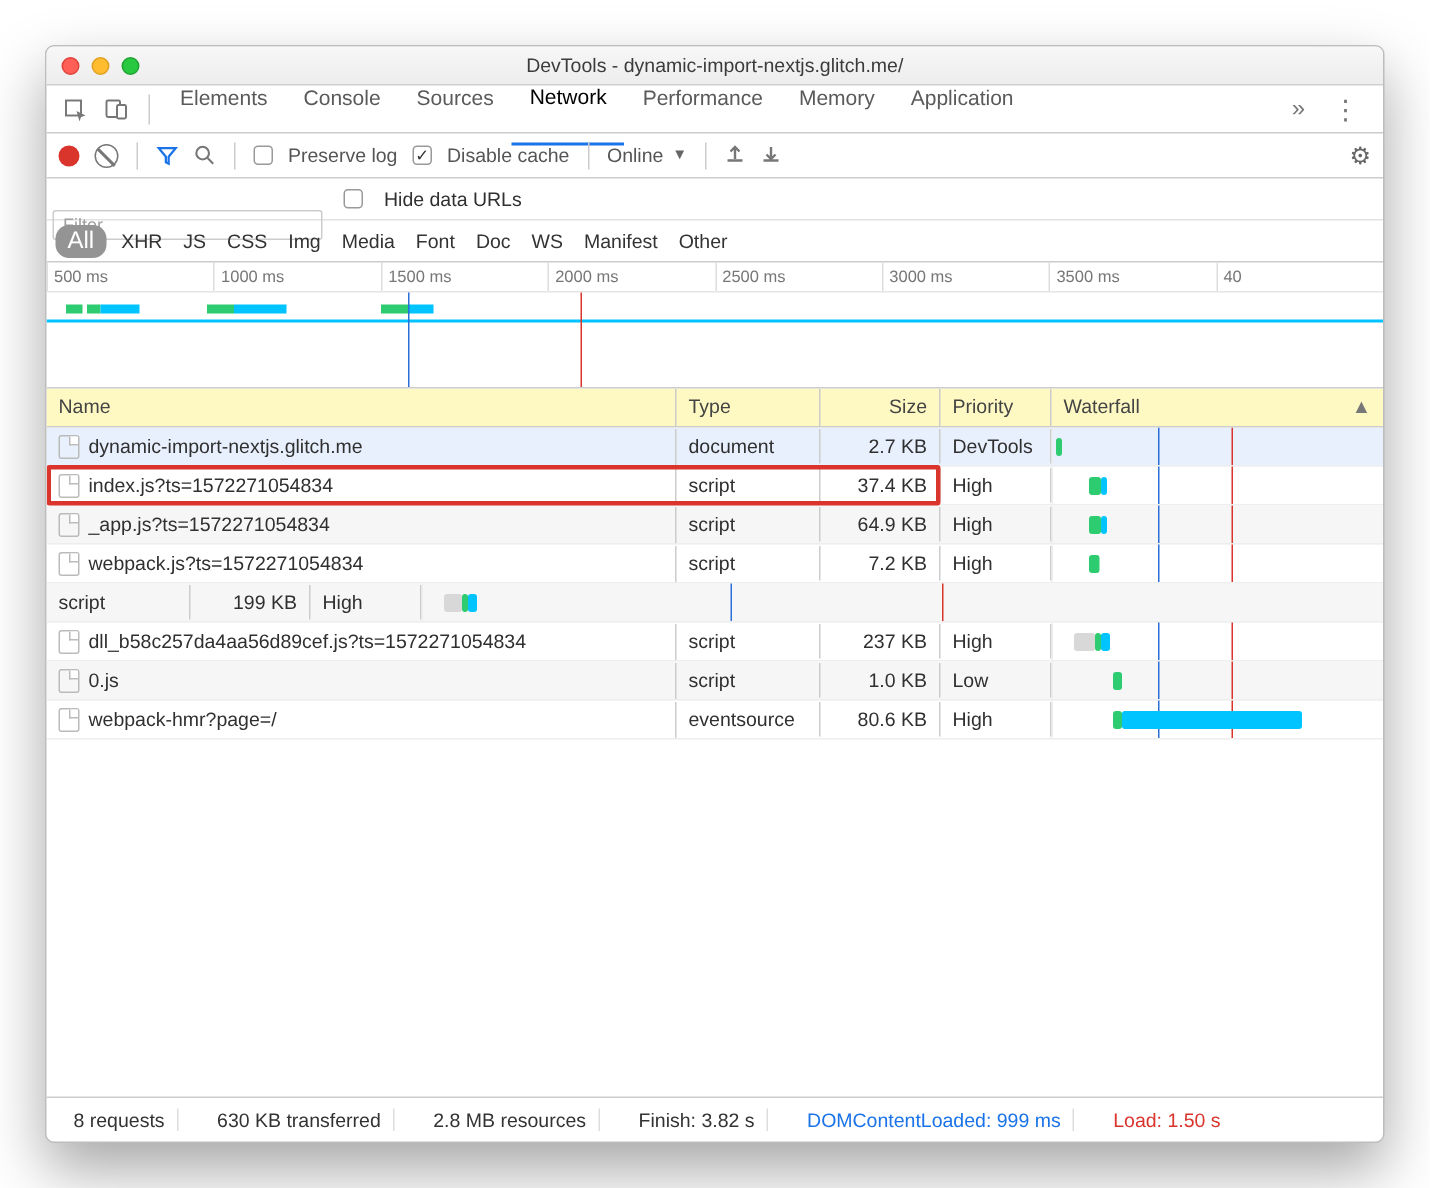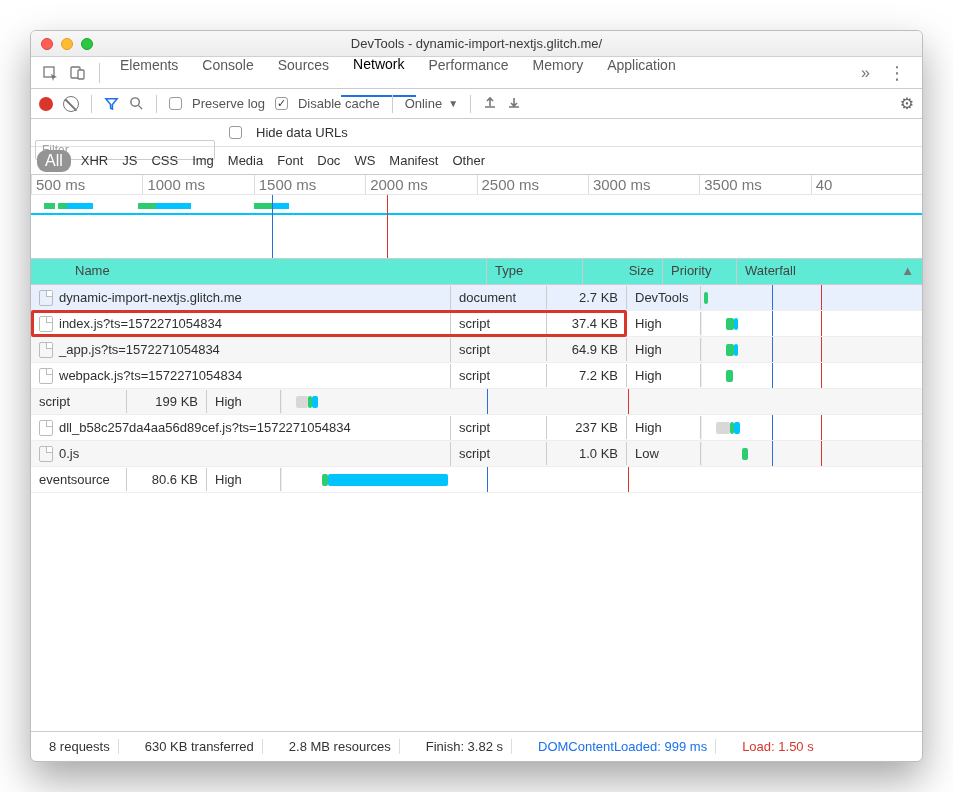--- a/index.html
+++ b/index.html
@@ -123,21 +123,21 @@
   .type-all {
     background:#949494; color:#fff; border-radius:9px; padding:2px 8px; font-size:16px;
   }
 
   
   .ruler {
     height: 20px;
     border-bottom: 1px solid #e5e5e5;
     position:relative;
     display:flex;
-    font-size:15px; color:#777;
+    font-size:11px; color:#777;
   }
   .ruler .tick { width: calc(100% / 8); border-left:1px solid #ddd; padding-left:4px; line-height:20px;}
   .overview {
     height: 64px;
     border-bottom: 1px solid #ccc;
     position:relative;
   }
   .overview .obar { position:absolute; height:6px; top:8px; background:#00c4ff; }
   .overview .obar.g { background:#2ecc71; }
   .overview .vline-b { position:absolute; top:0; bottom:0; width:1px; background:#2b6fd7; }
@@ -147,25 +147,24 @@
   
   .grid {
     flex:1;
     display:flex;
     flex-direction:column;
     overflow:hidden;
   }
   .grid-head {
     display:flex;
     height:26px;
-    background:#5eead4;
+    background:#fef9c3;
     border-bottom:1px solid #ccc;
     font-size:13px;
     color:#444;
-    padding-left:36px;
   }
   .col-name { width:420px; border-right:1px solid #ccc; padding:4px 8px; }
   .col-type { width:96px; border-right:1px solid #ccc; padding:4px 8px; }
   .col-size { width:80px; border-right:1px solid #ccc; padding:4px 8px; text-align:right; }
   .col-prio { width:74px; border-right:1px solid #ccc; padding:4px 8px; }
   .col-wf   { flex:1; padding:4px 8px; position:relative; }
   .col-wf .sort { float:right; color:#777; }
 
   .grid-body { flex:1; overflow:auto; position:relative; }
   .row { display:flex; height:26px; border-bottom:1px solid #eee; align-items:center; font-size:13px; }
@@ -435,20 +434,24 @@
           <div class="col-type">script</div>
           <div class="col-size">1.0 KB</div>
           <div class="col-prio">Low</div>
           <div class="wf-cell">
             <div class="wf-vb"></div>
             <div class="wf-vr"></div>
             <div class="bar conn" style="left: 40px; width: 6px;"></div>
           </div>
         </div>
         <div class="row">
+          <div class="col-name">
+            <span class="file-icon"></span>
+            <span>webpack-hmr?page=/</span>
+          </div>
           <div class="col-type">eventsource</div>
           <div class="col-size">80.6 KB</div>
           <div class="col-prio">High</div>
           <div class="wf-cell">
             <div class="wf-vb"></div>
             <div class="wf-vr"></div>
             <div class="bar conn" style="left: 40px; width: 6px;"></div>
             <div class="bar down" style="left: 46px; width: 120px;"></div>
           </div>
         </div>

